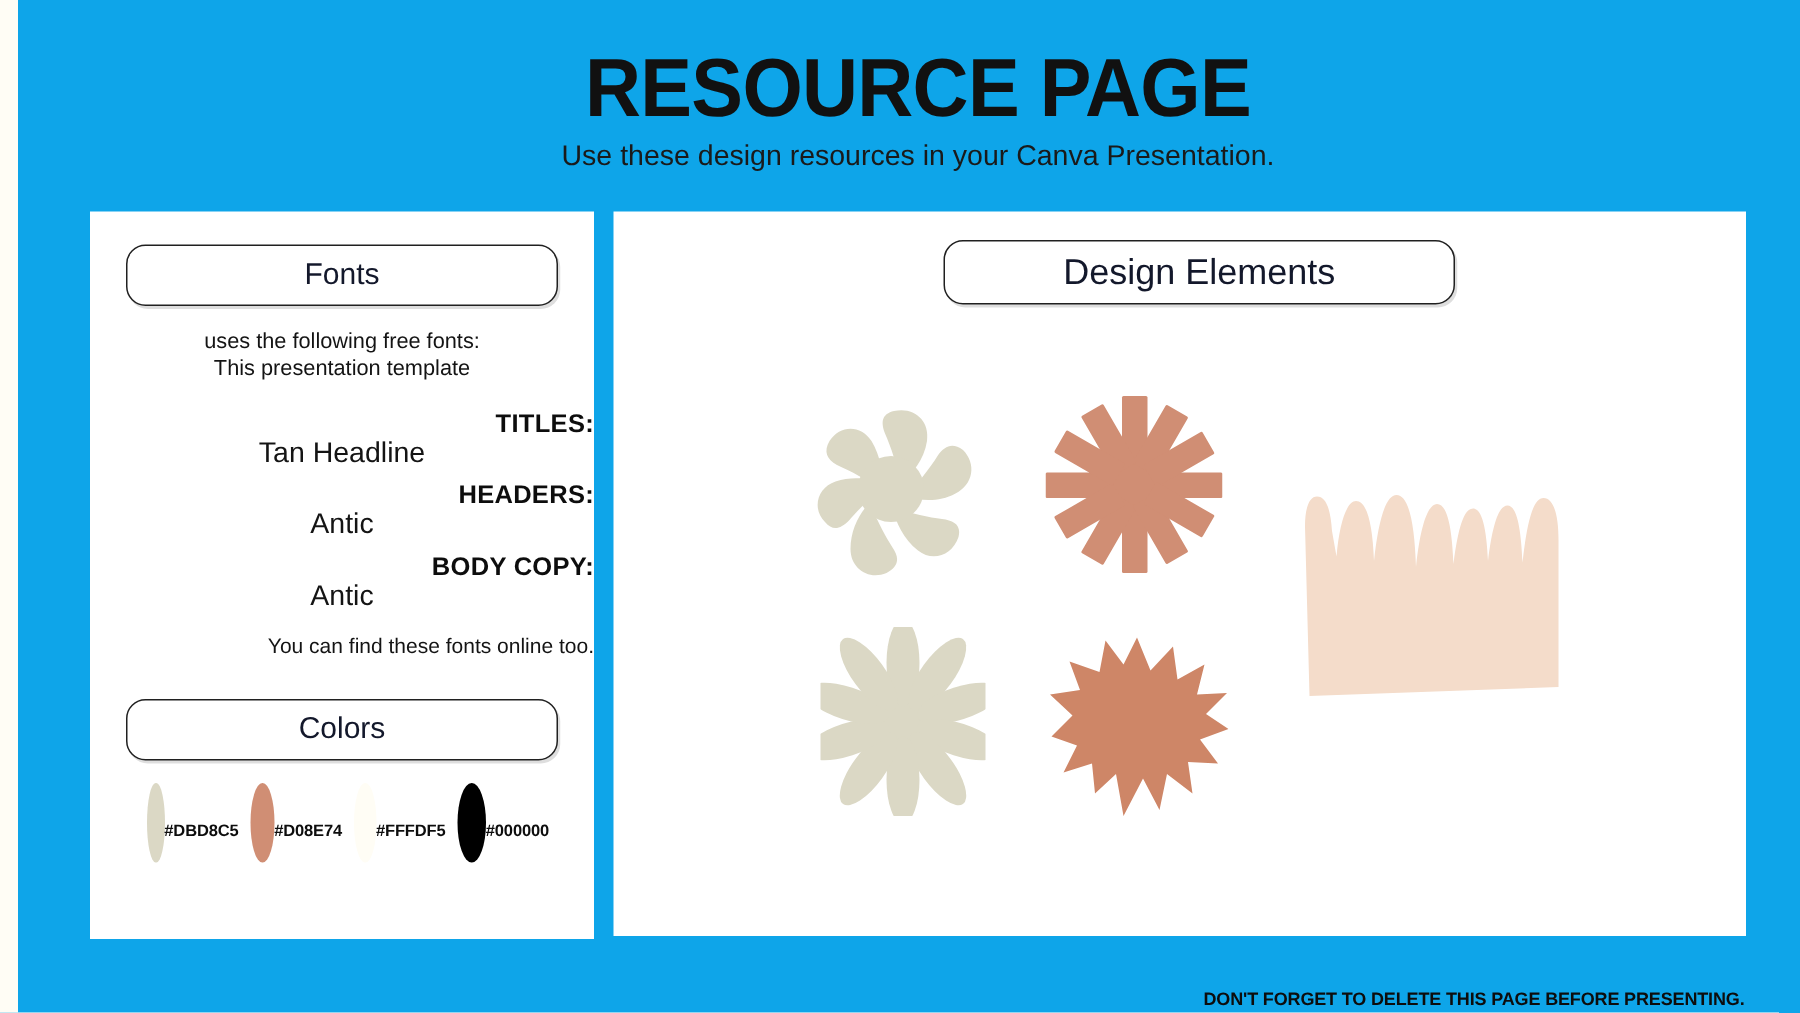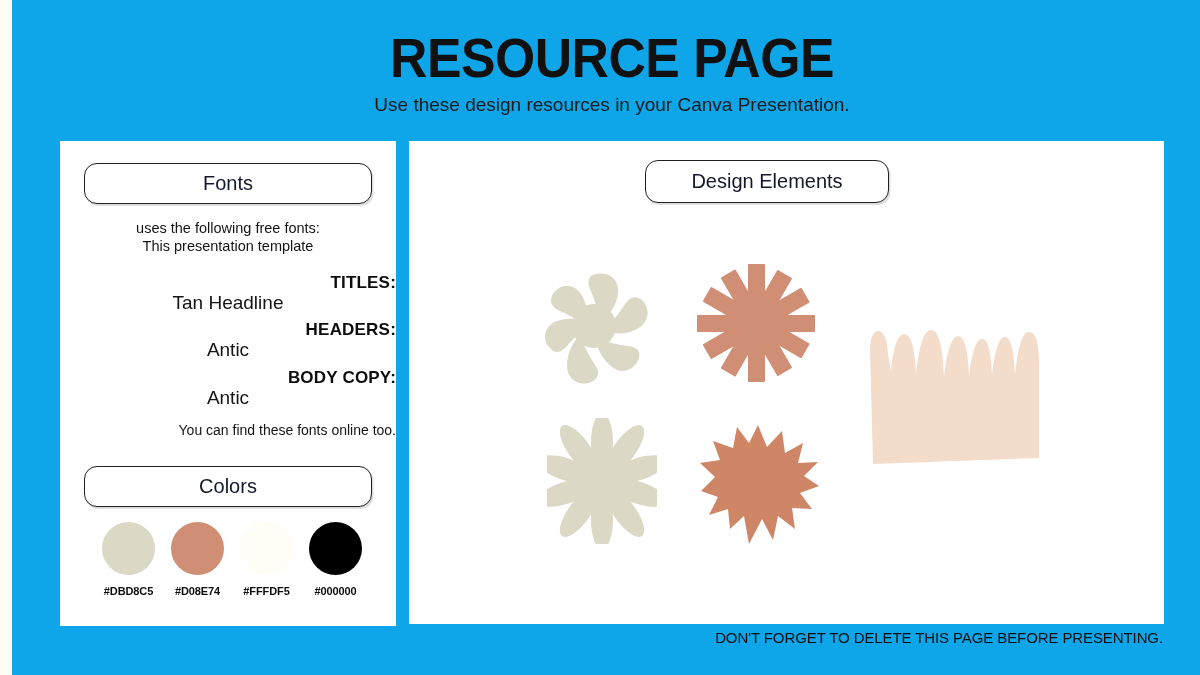--- a/index.html
+++ b/index.html
@@ -45,21 +45,21 @@
     border: 1.6px solid #202020;
     border-radius: 13px;
     background: #FFFFFF;
     display: flex; align-items: center; justify-content: center;
     box-shadow: 1.5px 2px 0 rgba(0,0,0,0.13);
     font-weight: 400;
     color: #13182b;
   }
   #fonts-pill  { left: 24px; top: 22px; width: 288px; height: 41px; font-size: 20px; }
   #colors-pill { left: 24px; top: 325px; width: 288px; height: 41px; font-size: 20px; }
-  #design-elements-pill { left: 236px; top: 19px; width: 244px; height: 43px; font-size: 20px; }
+  #design-elements-pill { left: 220px; top: 19px; width: 341px; height: 43px; font-size: 24px; }
 
   
   .fonts-intro {
     position: absolute; left: 0; top: 78px; width: 336px;
     text-align: center; font-size: 14.5px; line-height: 18px; color: #141414;
   }
   .font-group { position: absolute; left: 0; width: 336px; text-align: center; }
   #font-group-titles    { top: 135px; }
   #font-group-headers   { top: 182px; }
   #font-group-bodycopy  { top: 230px; }
@@ -72,39 +72,39 @@
     font-size: 19px; font-weight: 400; color: #141414; line-height: 24px;
     margin-top: 1px;
   }
   .fonts-note {
     position: absolute; left: 0; top: 280px; width: 336px;
     text-align: right; font-size: 14px; color: #141414; line-height: 18px;
   }
 
   
   .swatch-row { position: absolute; left: 38px; top: 381px; display: flex; gap: 8px; }
-  .swatch-cell { width: 61px; display: flex; flex-direction: column; align-items: center; }
+  .swatch-cell { width: 61px; display: flex; flex-direction: row; align-items: center; }
   .swatch-dot { width: 53px; height: 53px; border-radius: 50%; }
   .swatch-hex {
     margin-top: 10px; font-size: 11px; font-weight: 700; color: #0d0d0d;
     letter-spacing: -0.1px; white-space: nowrap;
   }
 
   
   .shape { position: absolute; }
   #shape-flower-six    { left: 129px; top: 125px;  width: 116px; height: 120px; }
   #shape-starburst     { left: 288px; top: 123px;  width: 118px; height: 118px; }
   #shape-daisy         { left: 138px; top: 277px;  width: 110px; height: 126px; }
   #shape-spiky-star    { left: 290px; top: 282px;  width: 120px; height: 121px; }
   #shape-grass-block   { left: 458px; top: 185px;  width: 175px; height: 140px; }
 
   
   .footer-note {
-    position: absolute; right: 49px; top: 629px;
-    font-size: 15px; font-weight: 400; color: #0d0d0d; letter-spacing: -0.1px;
+    position: absolute; right: 49px; top: 659px;
+    font-size: 12px; font-weight: 700; color: #0d0d0d; letter-spacing: -0.1px;
   }
 </style>
 </head>
 <body style="background: rgb(255, 253, 245);">
 
 <div class="slide">
 
   <div class="page-title">RESOURCE PAGE</div>
   <div class="page-subtitle">Use these design resources in your Canva Presentation.</div>
 

